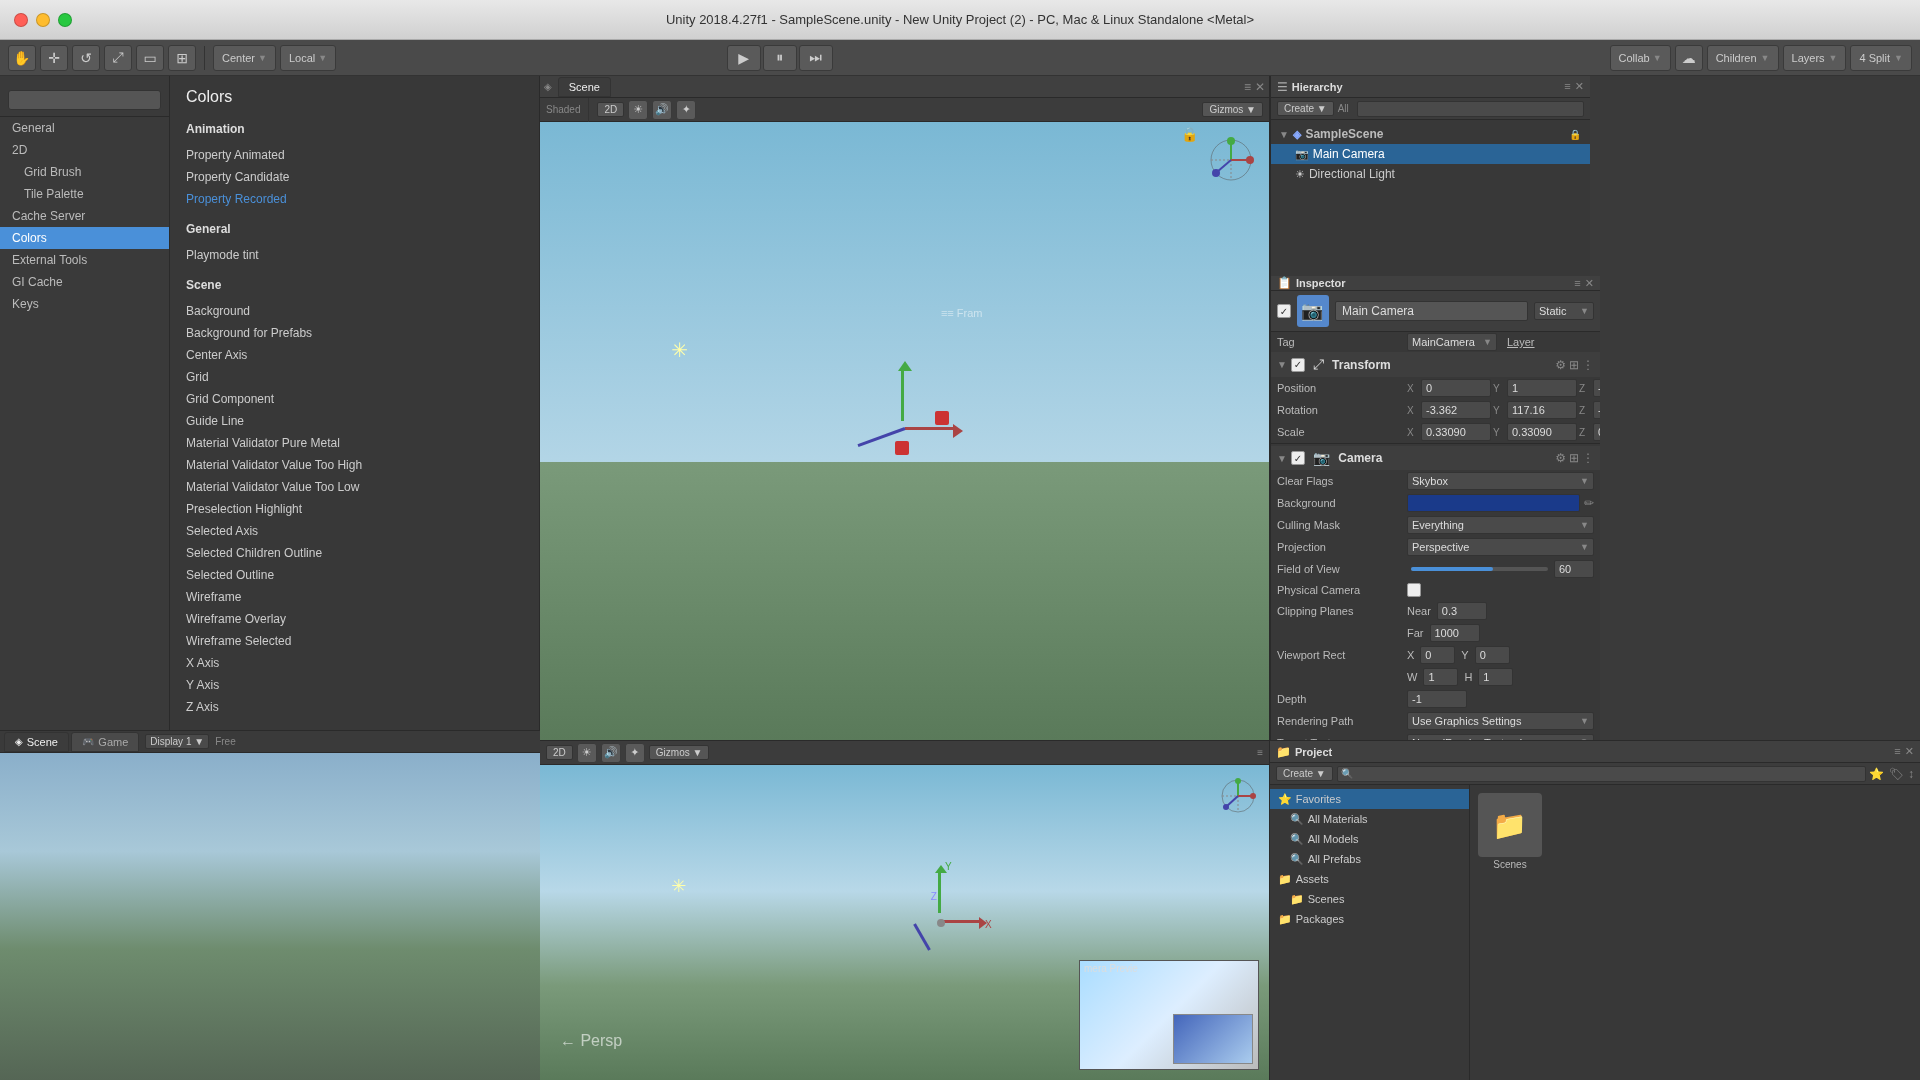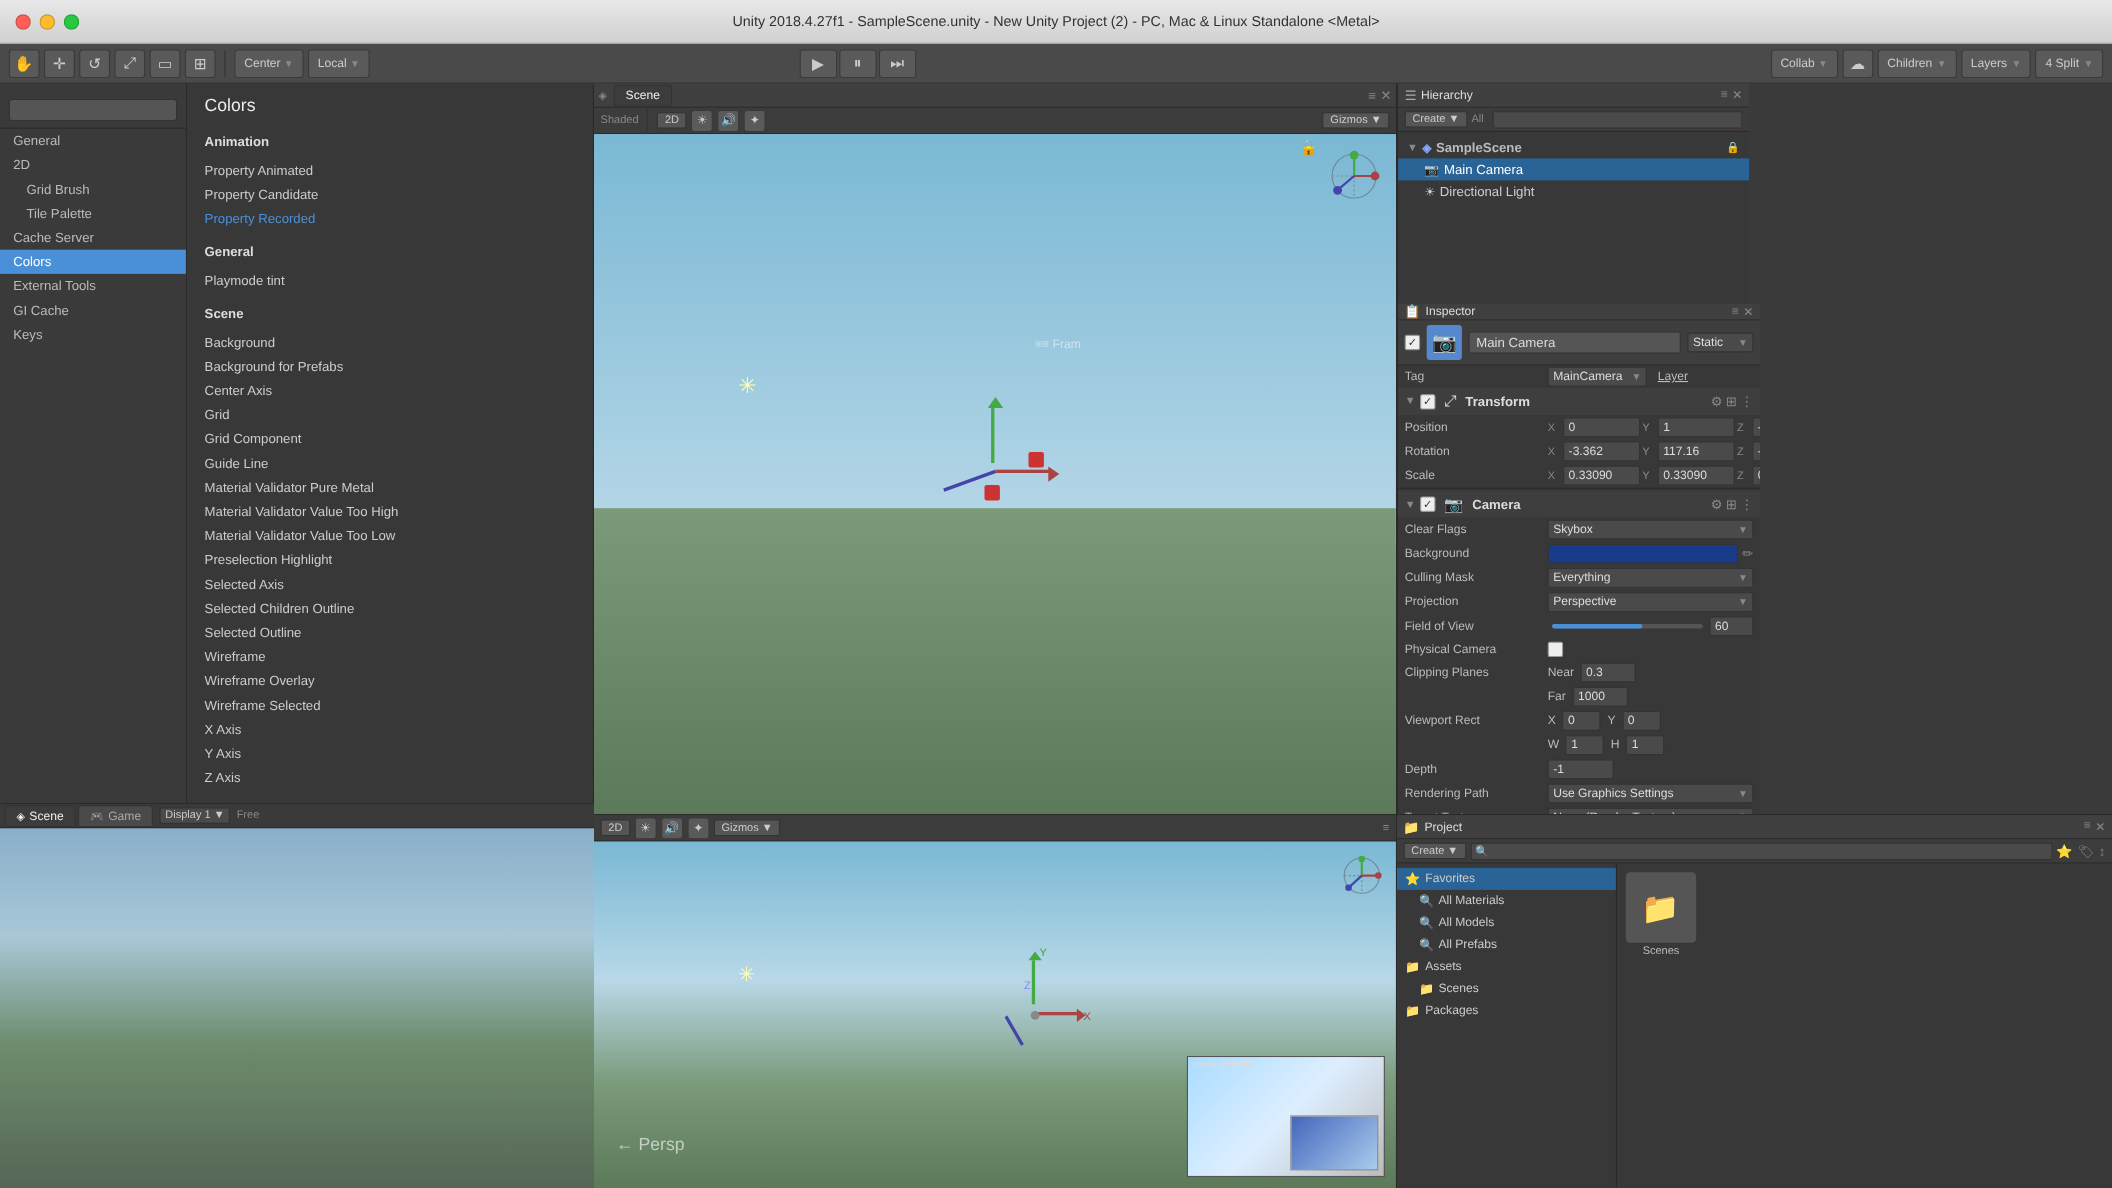--- a/index.html
+++ b/index.html
@@ -214,21 +214,21 @@
       background: #404040;
       display: flex;
       align-items: center;
       padding: 0 6px;
       gap: 4px;
       border-bottom: 1px solid #2a2a2a;
       font-size: 11px;
       color: #bbb;
     }
     .panel-header-icon { color: #aaa; font-size: 12px; }
-    .panel-header-title { font-weight: 400; color: #ddd; }
+    .panel-header-title { font-weight: 700; color: #ddd; }
     .panel-header-actions { margin-left: auto; display: flex; gap: 4px; }
 
     
     .pref-inner {
       display: flex;
       flex: 1;
       overflow: hidden;
     }
     .pref-sidebar {
       width: 170px;

